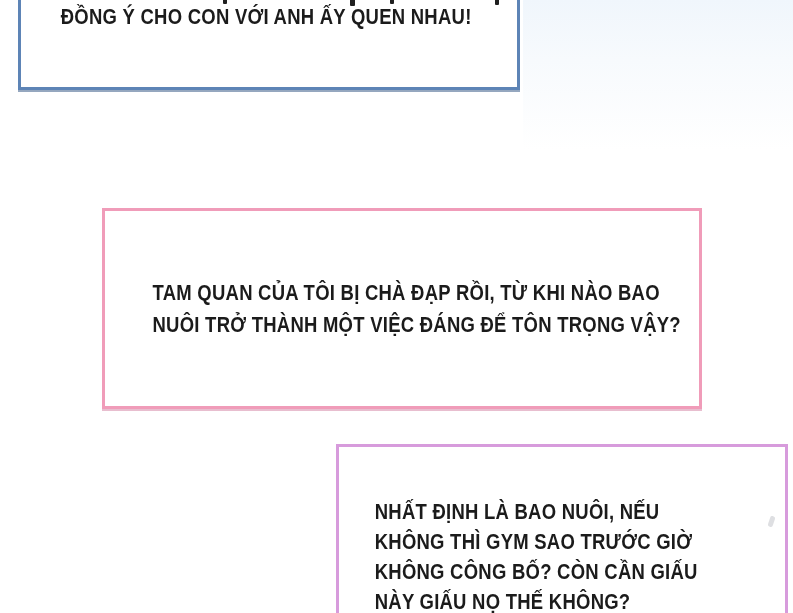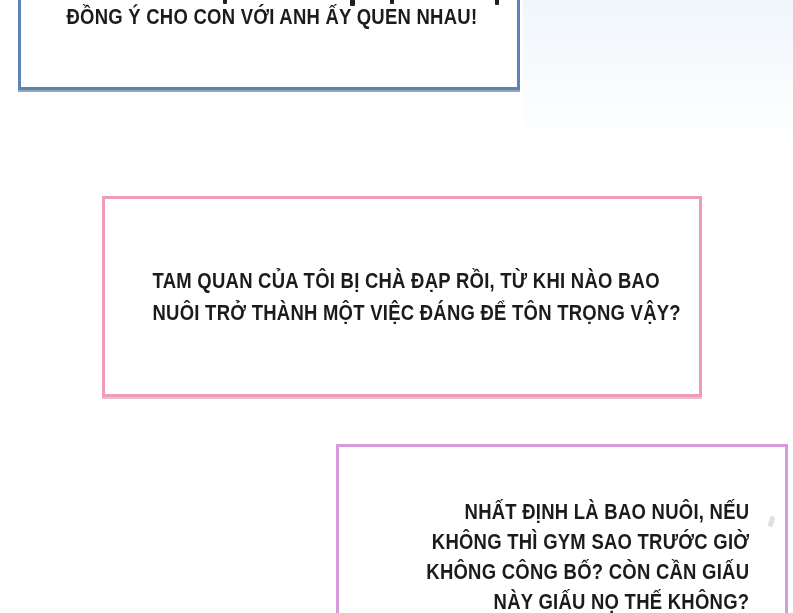--- a/index.html
+++ b/index.html
@@ -22,32 +22,32 @@
     background: #ffffff;
     border: 3px solid;
     box-sizing: border-box;
   }
   .bubble-top {
     left: 18px; top: -62px;
     width: 502px; height: 152px;
     box-shadow: 0 2px 0 rgba(62, 94, 138, 0.55);
   }
   .bubble-middle {
-    left: 102px; top: 196px;
+    left: 102px; top: 208px;
     width: 600px; height: 201px;
     box-shadow: 0 2px 0 rgba(205, 110, 148, 0.45);
   }
   .bubble-bottom {
     left: 336px; top: 444px;
     width: 452px; height: 230px;
   }
   .text-block {
     position: absolute;
     left: 0; right: 0;
-    text-align: right;
+    text-align: left;
   }
   .bubble-top    .text-block { top: 61px; }
   .bubble-middle .text-block { top: 66px; }
   .bubble-bottom .text-block { top: 50px; }
   .line {
     font-weight: bold;
     font-size: 22px;
     color: #1b1b1b;
     white-space: nowrap;
     transform: scaleX(0.84);

